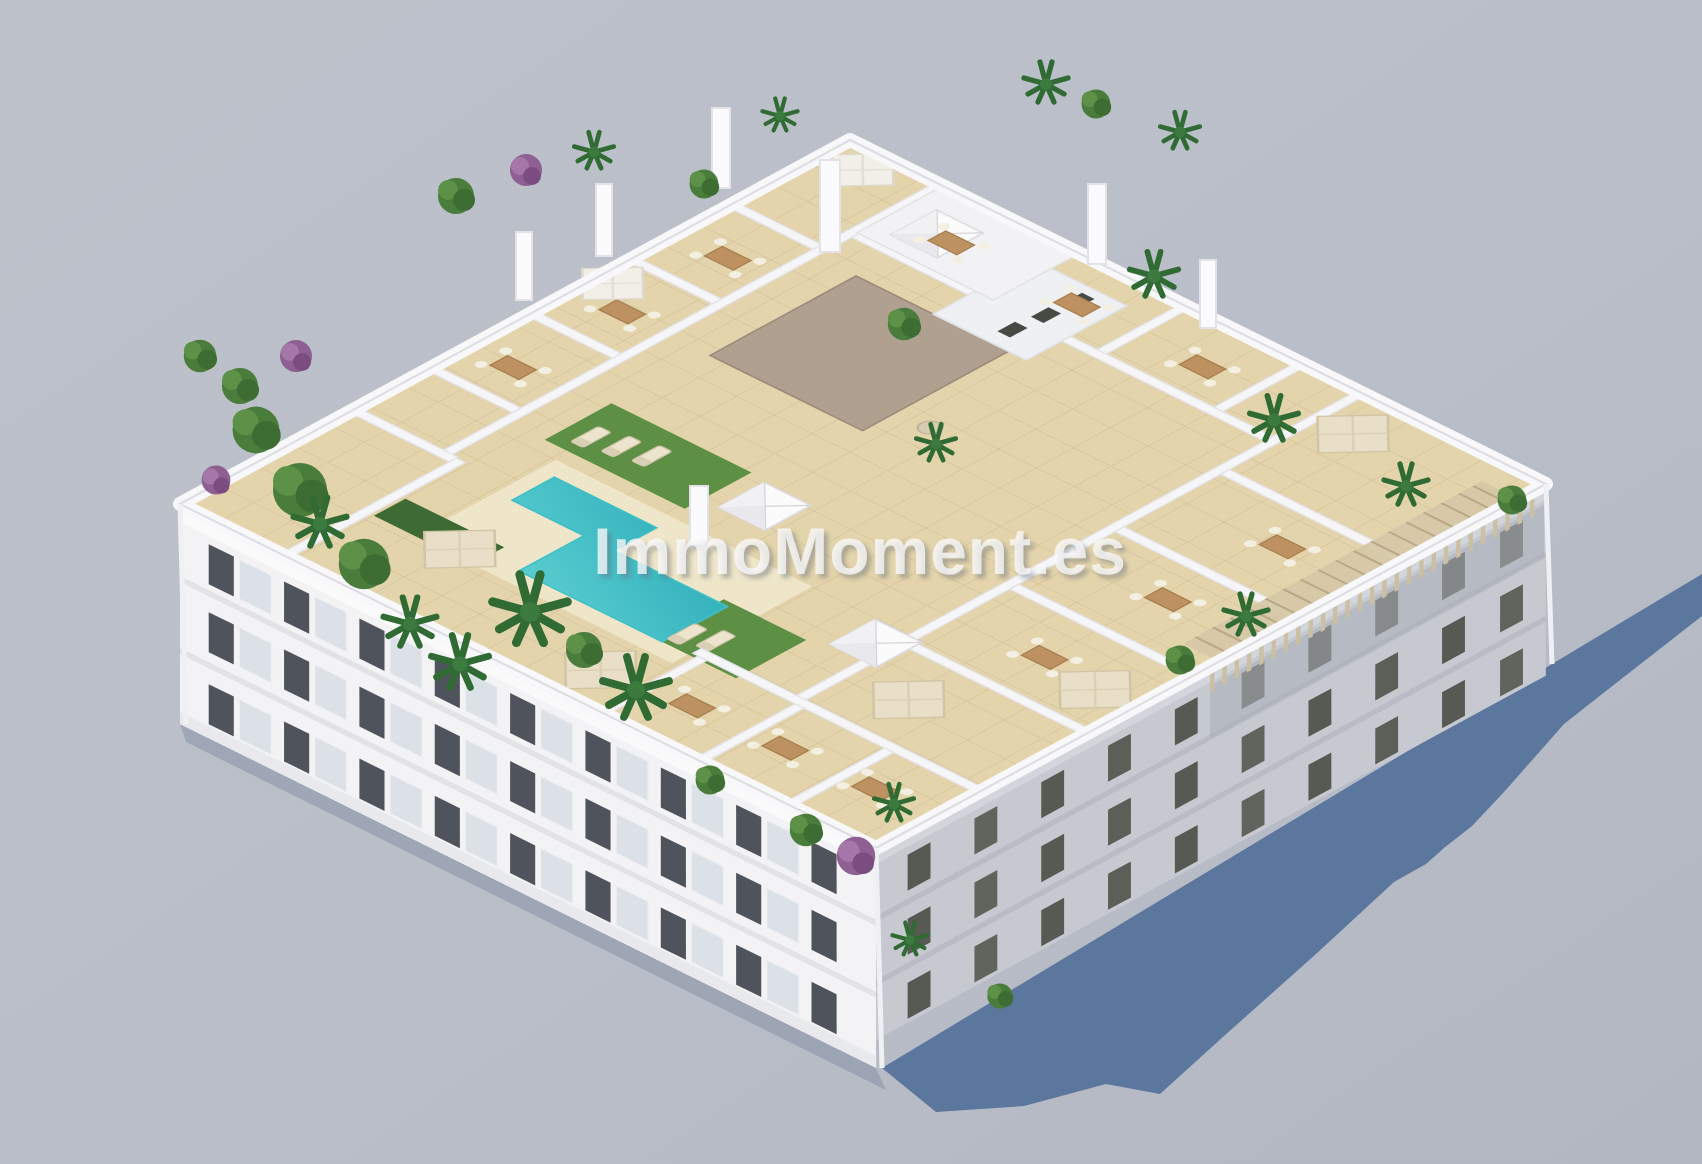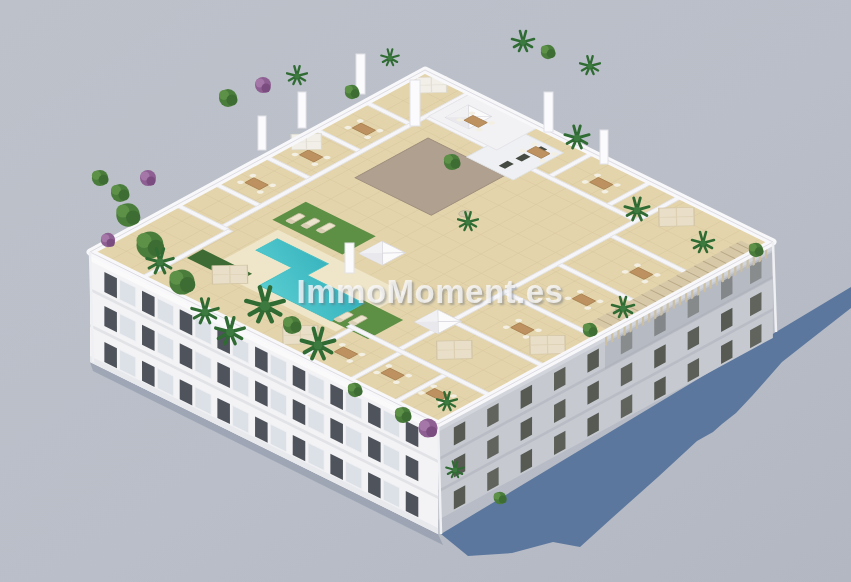--- a/index.html
+++ b/index.html
@@ -1,20 +1,20 @@
 <!DOCTYPE html>
 <html><head>
 <meta charset="utf-8">
 <style>
   html,body{margin:0;padding:0;background:#9ea3ad;}
   .stage{position:relative;width:851px;height:582px;margin:0 auto;overflow:hidden;
          font-family:"Liberation Sans",sans-serif;}
   .stage svg{position:absolute;left:0;top:0;}
   .watermark{
-    position:absolute;left:280px;top:272px;width:300px;height:40px;
+    position:absolute;left:280px;top:256px;width:300px;height:40px;
     font-size:33px;font-weight:bold;letter-spacing:0.5px;line-height:40px;
     color:rgba(250,250,252,0.78);
     text-shadow:2px 2px 2px rgba(105,110,122,0.45);
     text-align:center;white-space:nowrap;user-select:none;
   }
 </style>
 </head>
 <body>
 
 <div class="stage">

